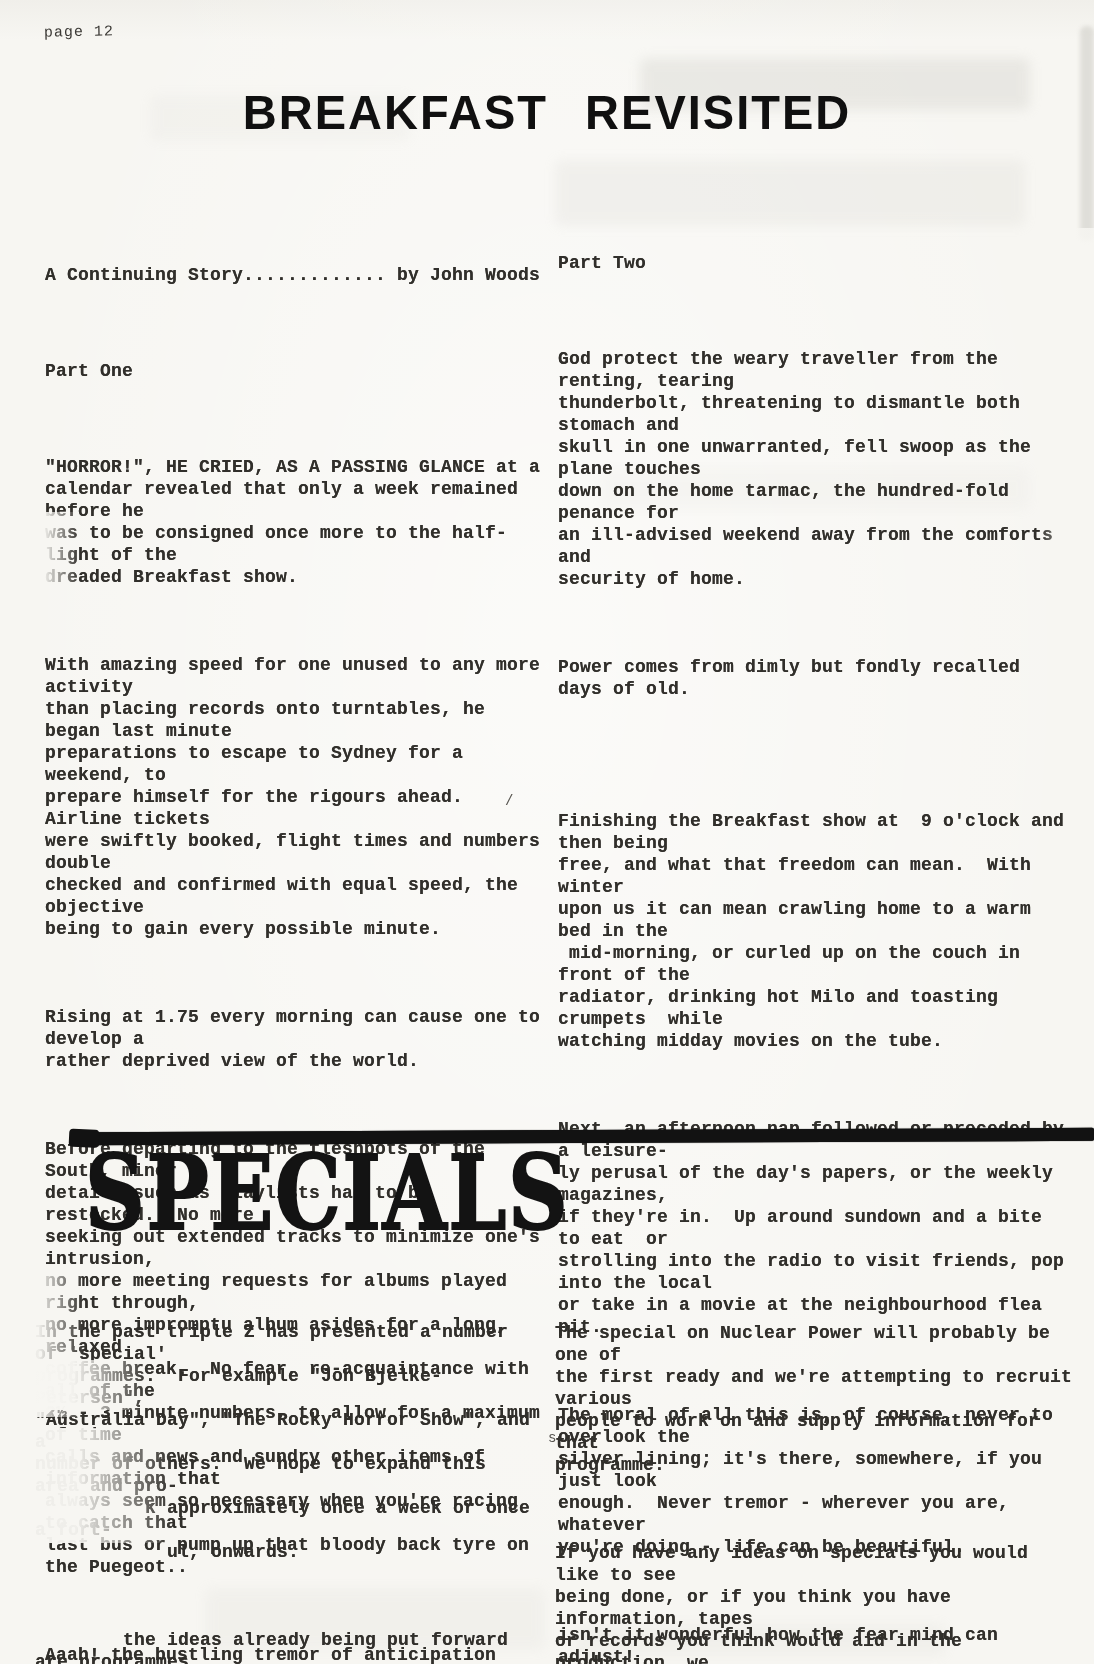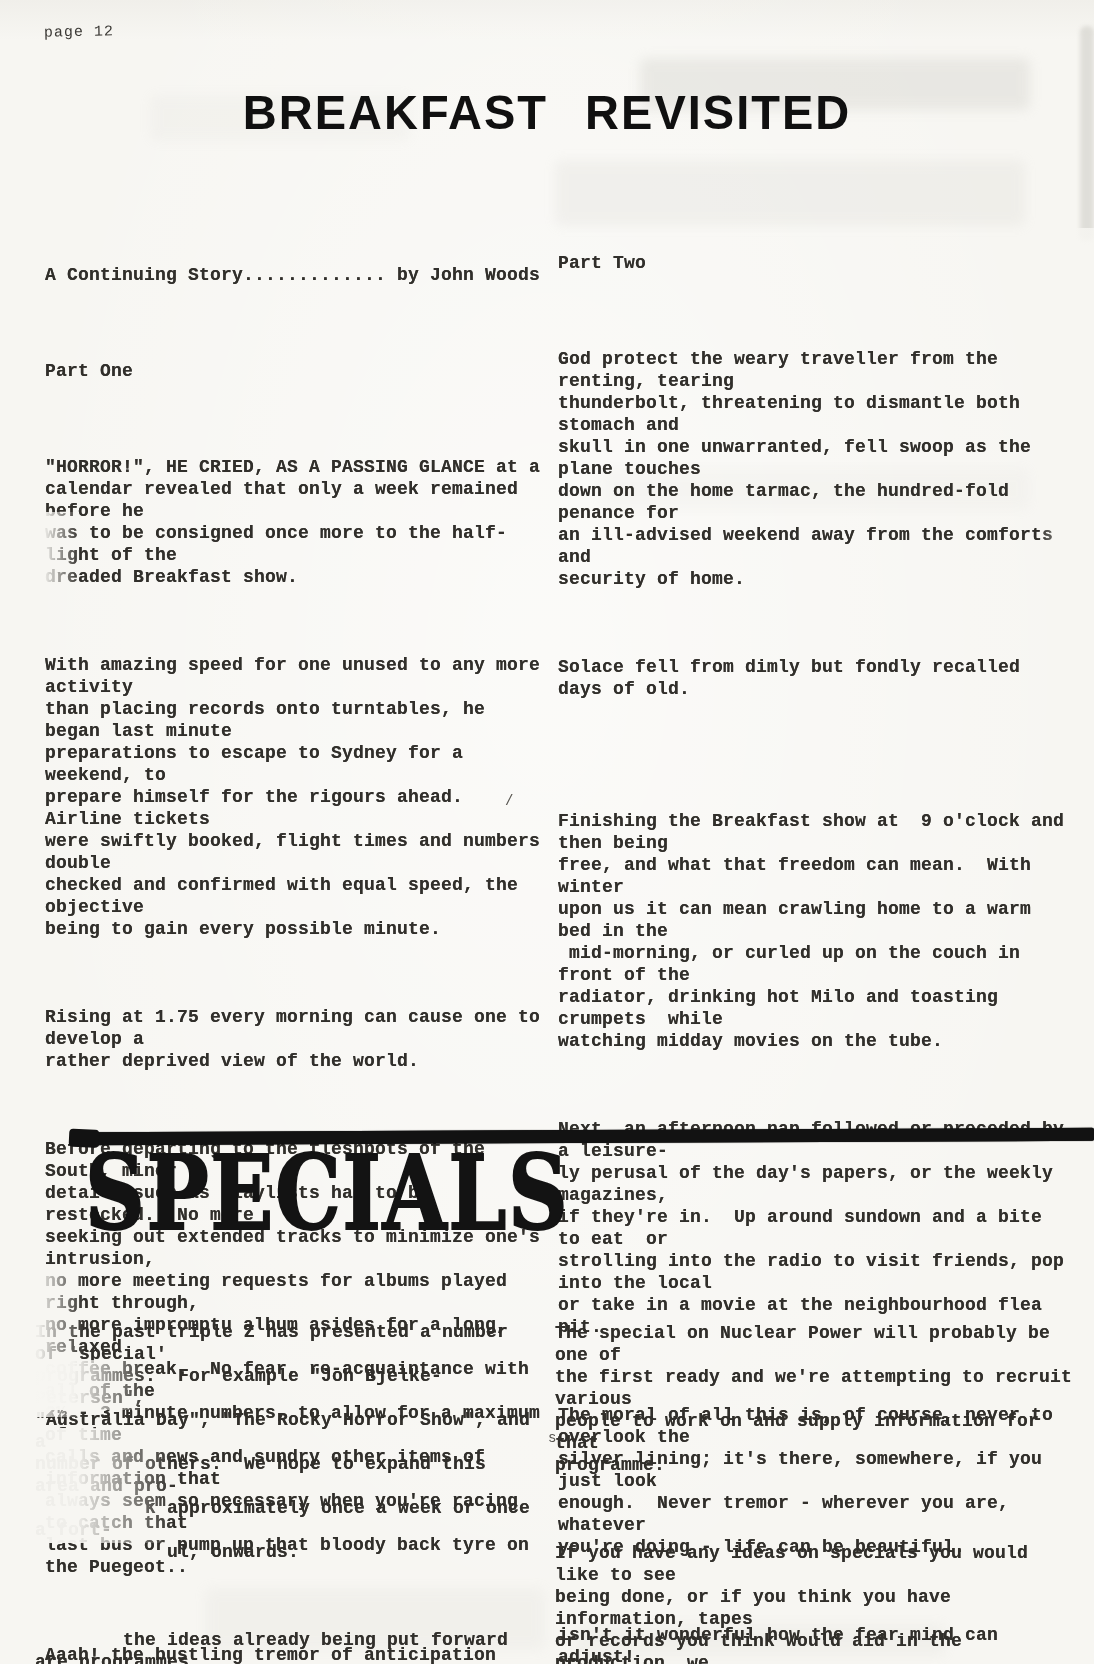--- a/index.html
+++ b/index.html
@@ -146,21 +146,21 @@
   </div>
 
   <div class="col col-tr">
     <p>Part Two</p>
     <p class="mt1">God protect the weary traveller from the renting, tearing
 thunderbolt, threatening to dismantle both stomach and
 skull in one unwarranted, fell swoop as the plane touches
 down on the home tarmac, the hundred-fold penance for
 an ill-advised weekend away from the comforts and
 security of home.</p>
-    <p>Solace fell from dimly but fondly recalled days of old.</p>
+    <p>Power comes from dimly but fondly recalled days of old.</p>
     <p class="mt2">Finishing the Breakfast show at  9 o'clock and then being
 free, and what that freedom can mean.  With winter
 upon us it can mean crawling home to a warm bed in the
  mid-morning, or curled up on the couch in front of the
 radiator, drinking hot Milo and toasting crumpets  while
 watching midday movies on the tube.</p>
     <p>Next, an afternoon nap followed or preceded by a leisure-
 ly perusal of the day's papers, or the weekly magazines,
 if they're in.  Up around sundown and a bite to eat  or
 strolling into the radio to visit friends, pop into the local

